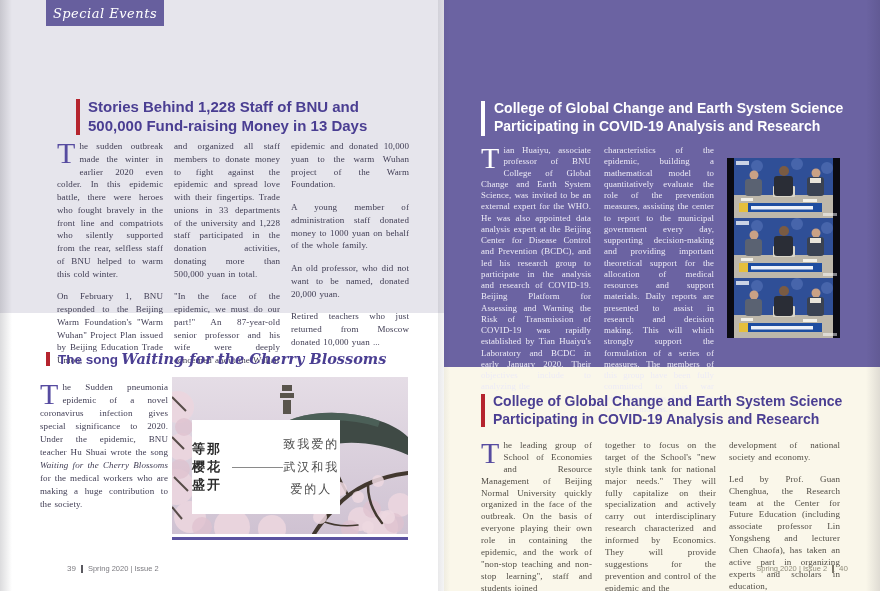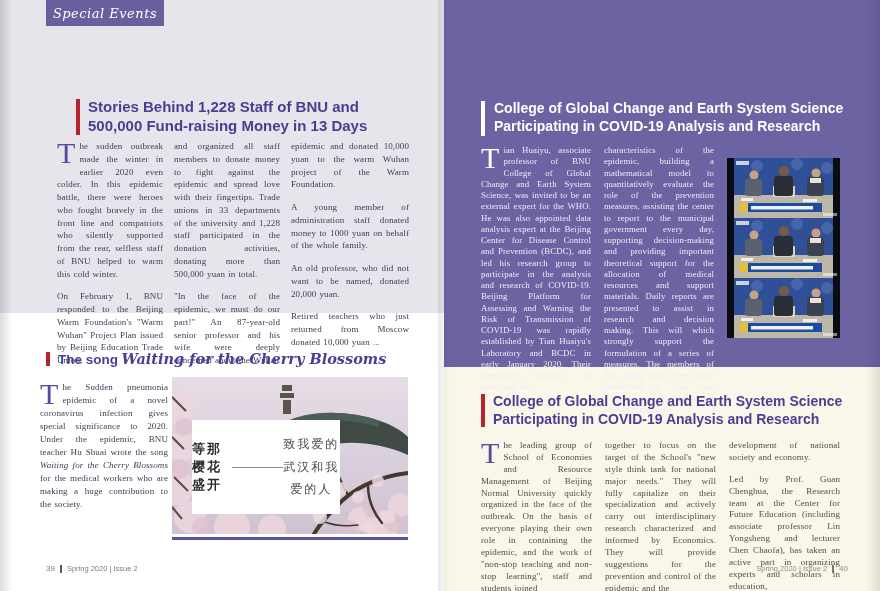--- a/index.html
+++ b/index.html
@@ -48,21 +48,21 @@
        border-bottom:3px solid #5b53a0;overflow:hidden;}
   .photo svg{display:block;}
   .photo-card{position:absolute;left:20px;top:43px;width:148px;height:94px;background:#ffffff;
        display:flex;flex-direction:row;align-items:center;justify-content:center;
        font-family:"DejaVu Sans",sans-serif;color:#2b2b2b;}
   .photo-card .pc-title{font-size:13px;font-weight:bold;letter-spacing:2px;}
   .photo-card .pc-rule{width:112px;height:1px;background:#8a8a8a;margin:9px 0;}
   .photo-card .pc-sub{font-size:12px;letter-spacing:2px;line-height:1.9;text-align:center;width:128px;color:#4a4a4a;}
 
   .footer{position:absolute;top:564px;font-family:"Liberation Sans",sans-serif;
-       font-size:7.5px;color:#7c7b80;display:flex;align-items:flex-end;}
+       font-size:7.5px;color:#7c7b80;display:flex;align-items:flex-end;margin-left:21px;}
   .footer-left{left:46px;}
   .footer-right{right:32px;color:#928e7c;}
   .fbar{display:inline-block;width:2px;height:8px;background:#5a5960;margin:0 5px;}
   .footer-right .fbar{background:#7b776a;}
   .pgnum{font-size:8px;}
 
   
   .page-right{position:absolute;left:444px;top:0;width:436px;height:591px;background:#faf7ea;}
   .purple-top{position:absolute;left:0;top:0;width:436px;height:367px;background:#6b63a2;}
   .right-edge-shade{position:absolute;right:0;top:0;width:14px;height:591px;

